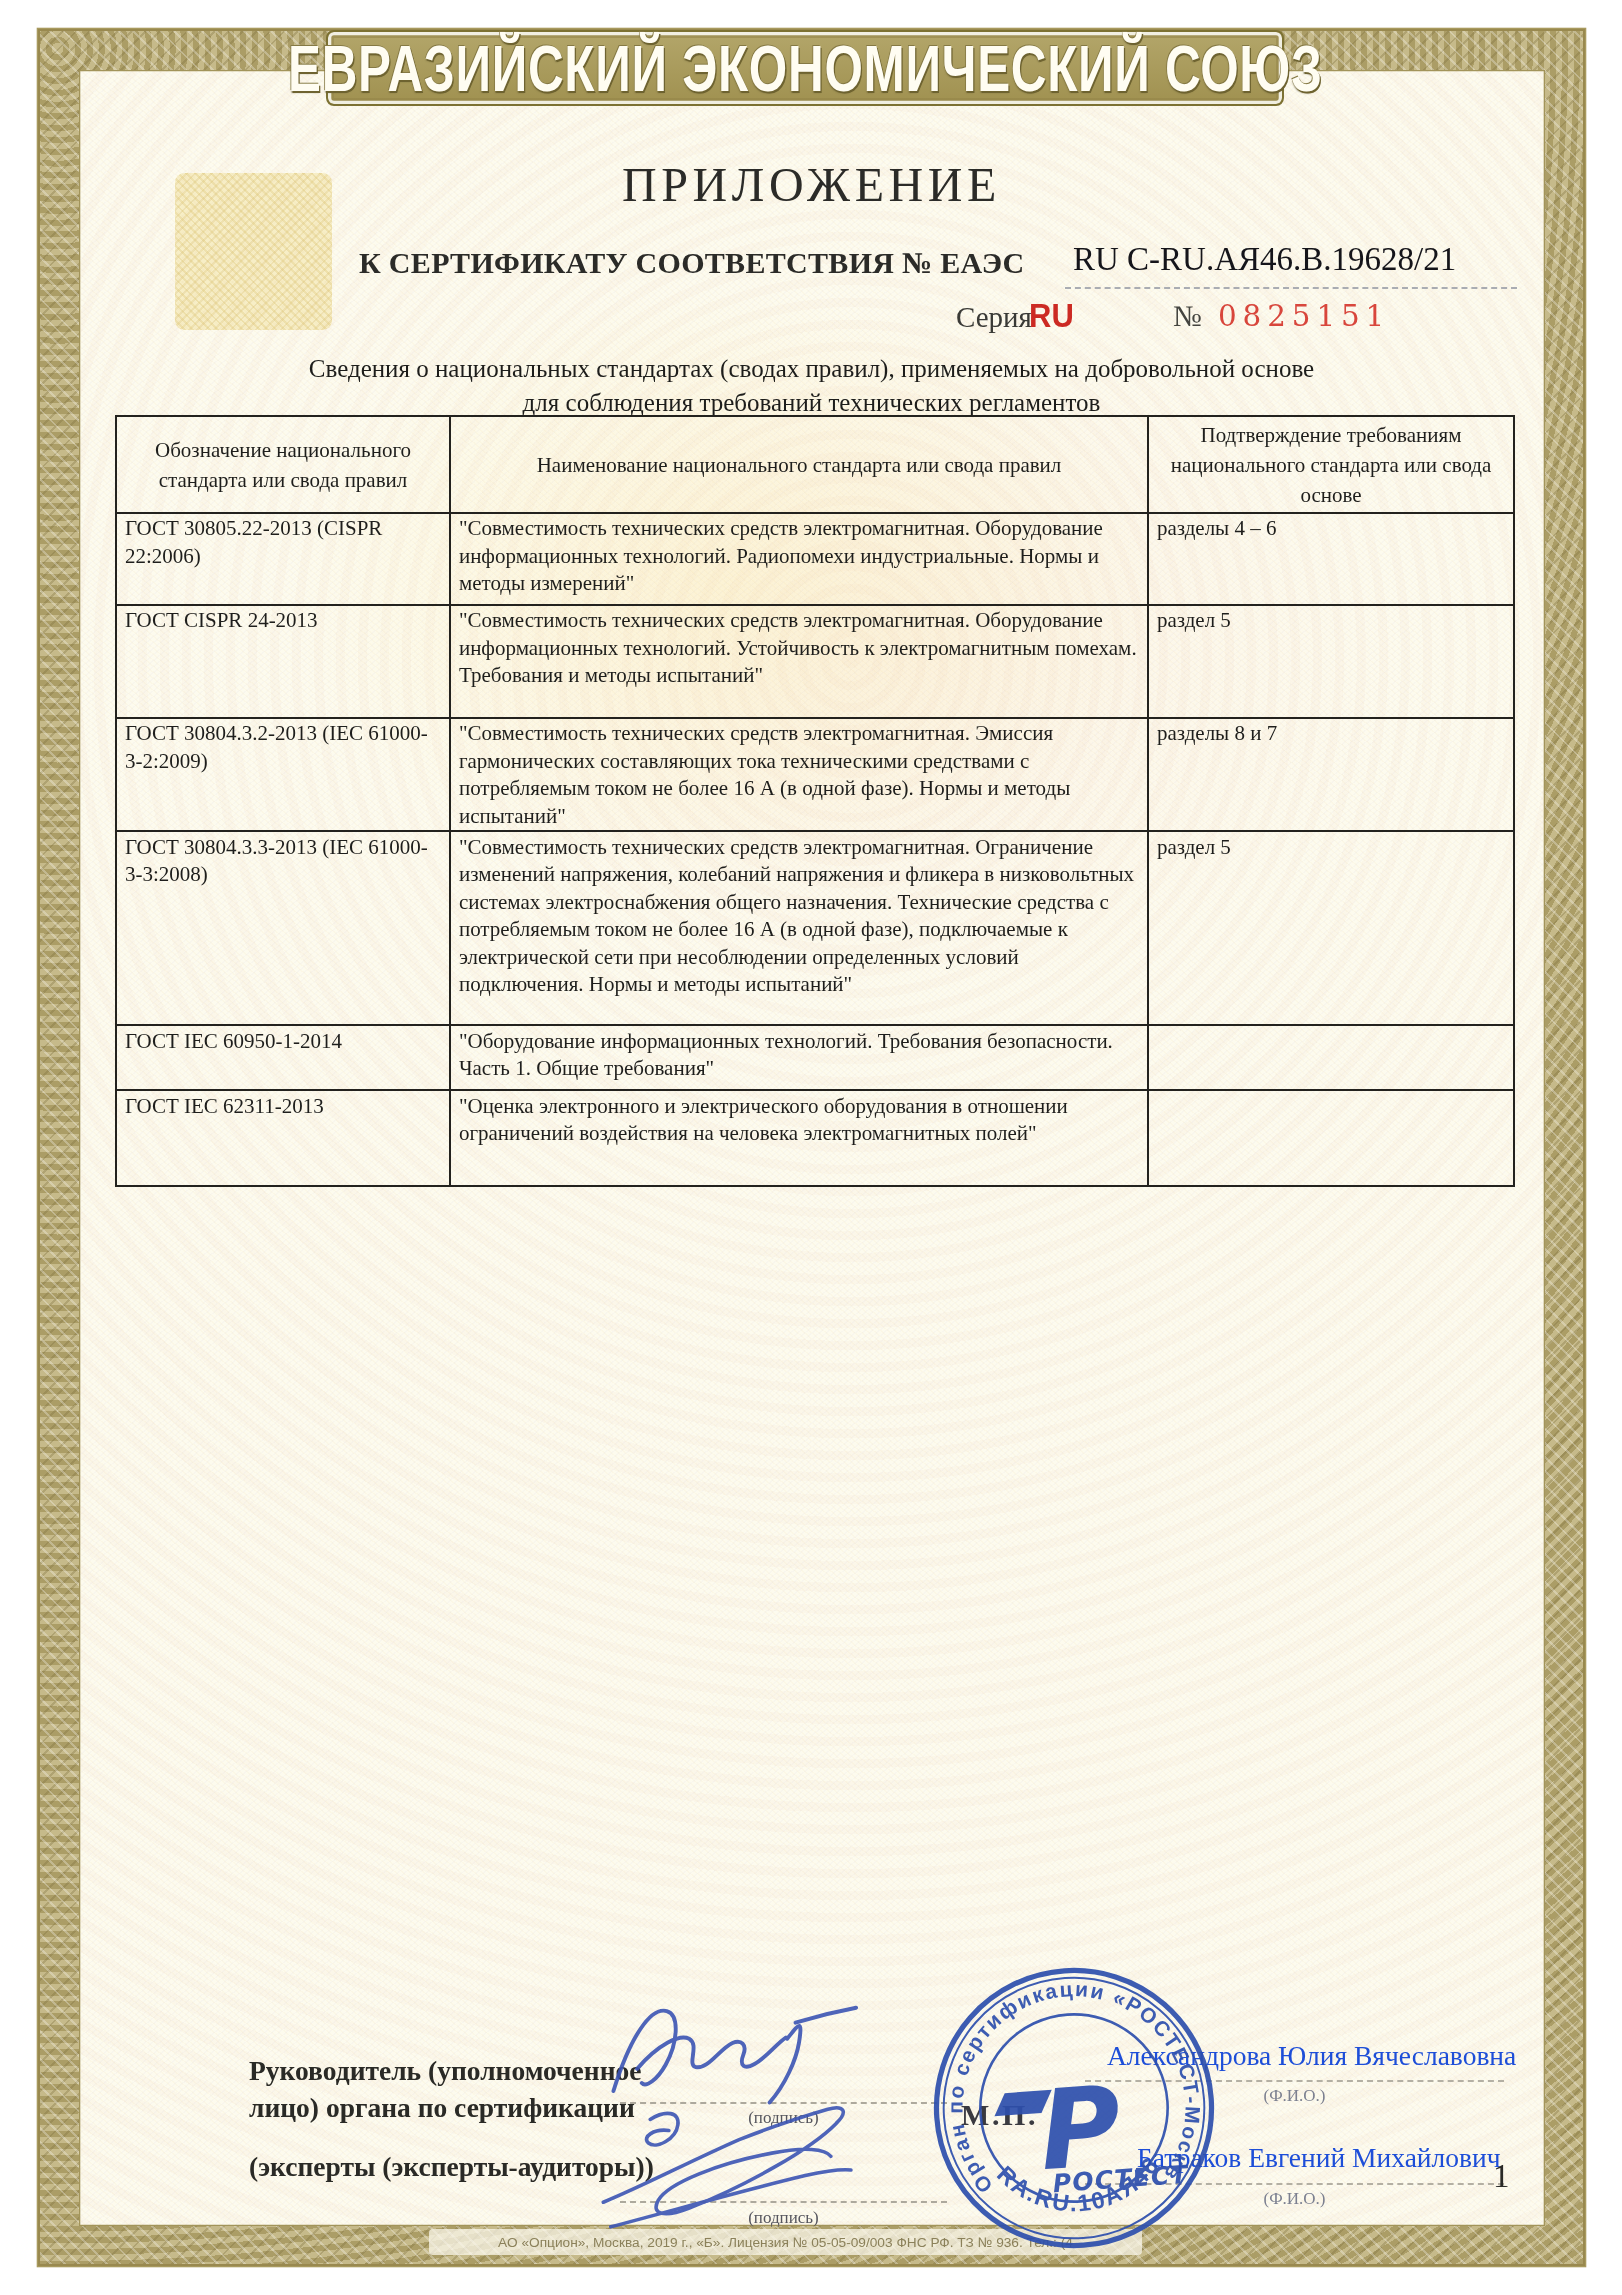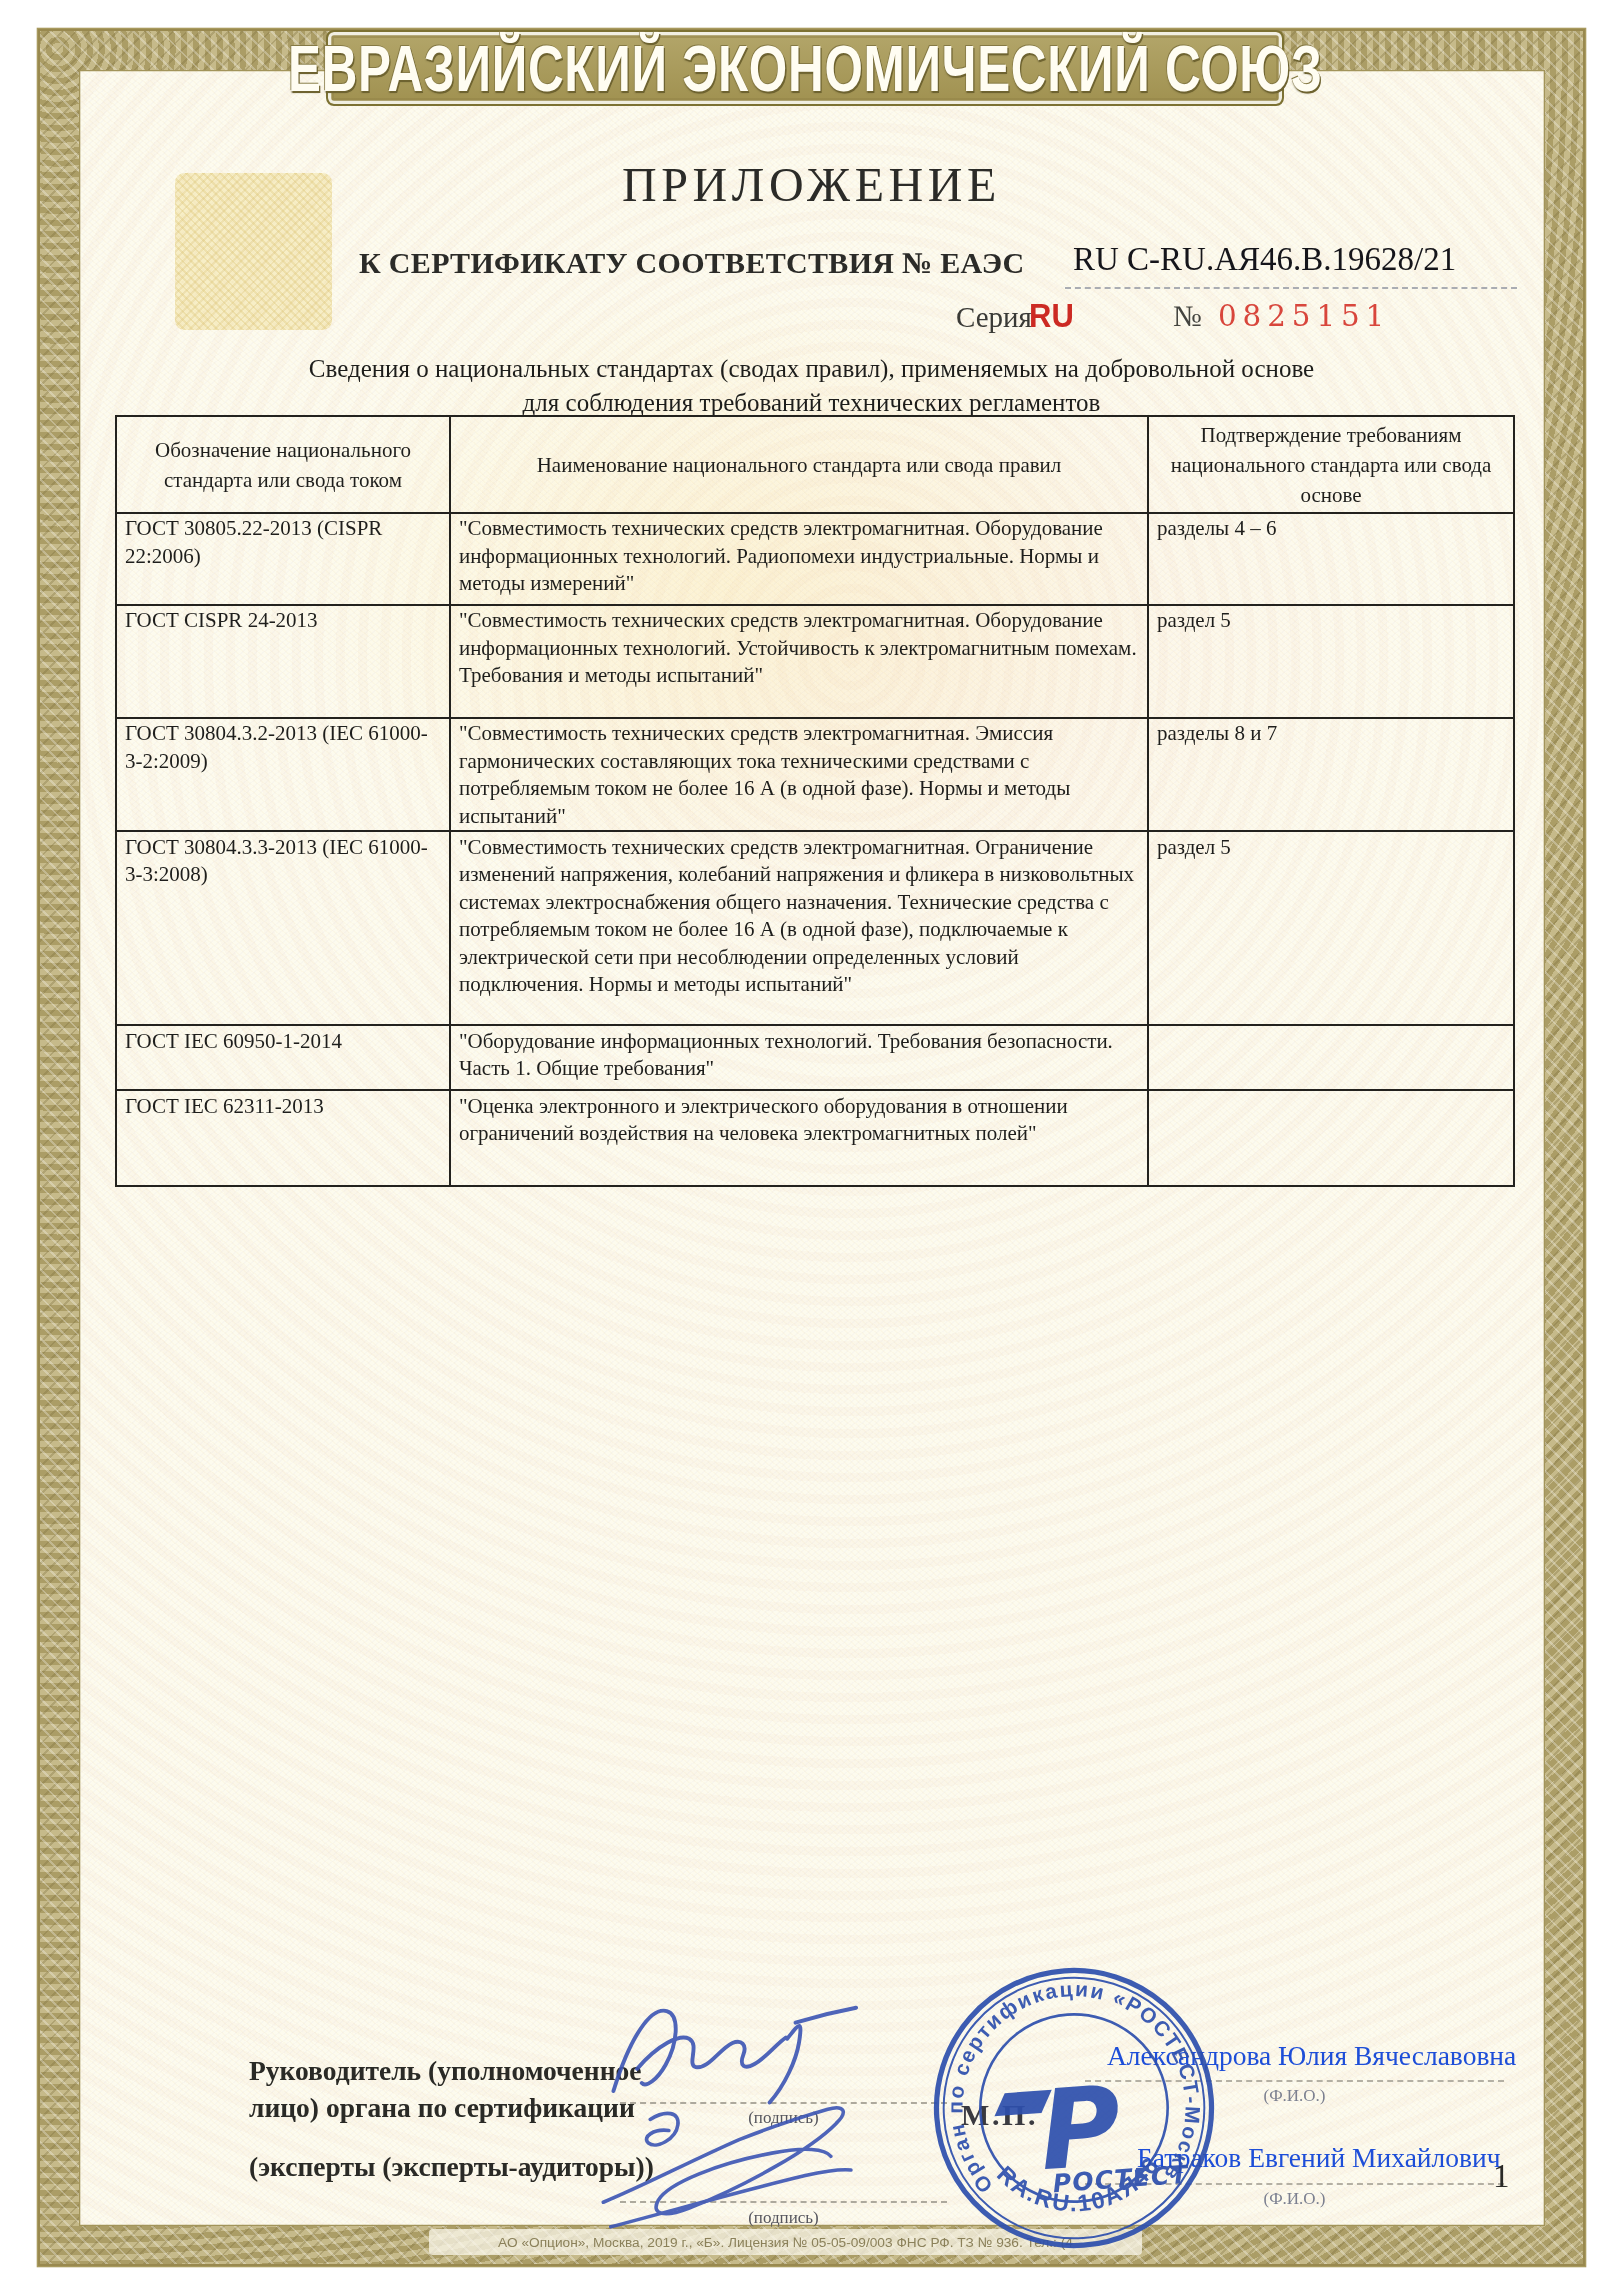--- a/index.html
+++ b/index.html
@@ -152,21 +152,21 @@
 </div>
 
 <table class="std">
   <colgroup>
       <col class="c1">
       <col class="c2">
       <col class="c3">
     </colgroup>
   <thead>
     <tr>
-      <th>Обозначение национального стандарта или свода током</th>
+      <th>Обозначение национального стандарта или свода правил</th>
       <th>Наименование национального стандарта или свода правил</th>
       <th>Подтверждение требованиям национального стандарта или свода основе</th>
     </tr>
   </thead>
   <tbody>
     <tr>
       <td>ГОСТ 30805.22-2013 (CISPR 22:2006)</td>
       <td>"Совместимость технических средств электромагнитная. Оборудование информационных технологий. Радиопомехи индустриальные. Нормы и методы измерений"</td>
       <td>разделы 4 – 6</td>
     </tr>

